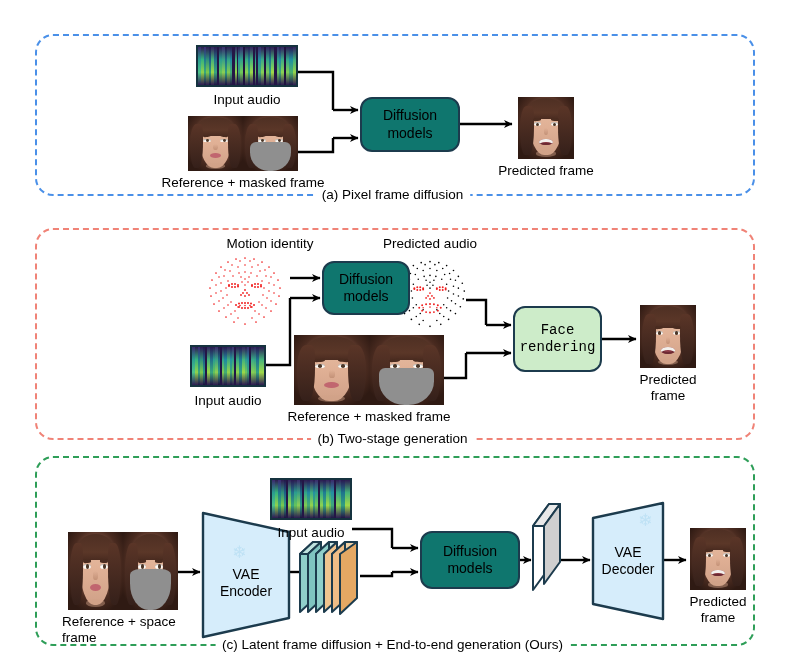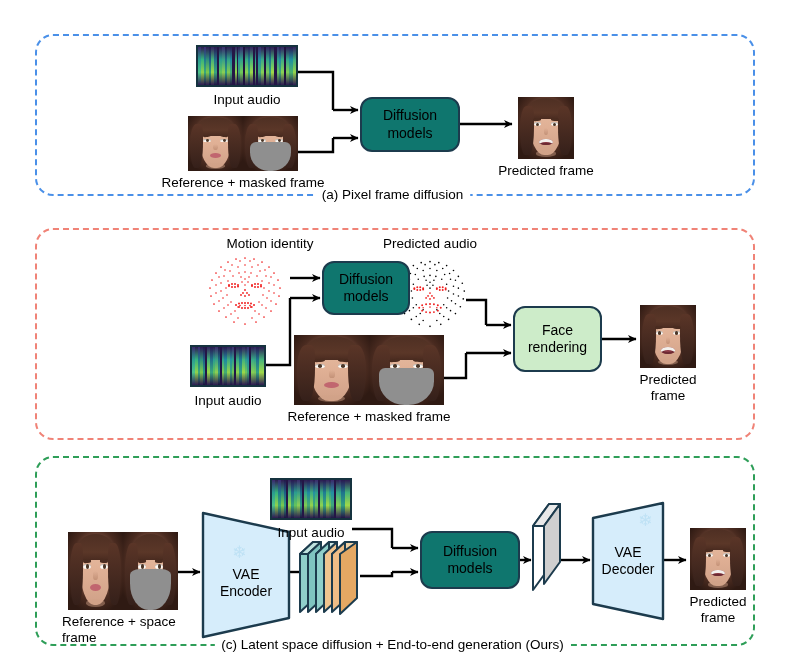--- a/index.html
+++ b/index.html
@@ -25,21 +25,21 @@
 
   
   .lbl{position:absolute;font-size:13.5px;color:#000;line-height:1.18;white-space:pre;}
   .lbl.ctr{text-align:center;transform:translateX(-50%);}
 
   
   .pbox{position:absolute;box-sizing:border-box;border:2px solid #1c3b4d;
         border-radius:12px;display:flex;align-items:center;justify-content:center;
         text-align:center;font-size:14px;color:#000;line-height:1.22;}
   .pbox.grey{background:#0f766e;}
-  .pbox.green{background:#cdecc9;}
+  .pbox.green{background:#cdecc9;font-family:Liberation Mono, monospace;}
 
   
   .trap{position:absolute;}
   .trap svg{position:absolute;left:0;top:0;overflow:visible;}
   .trap .tlabel{position:absolute;width:100%;text-align:center;font-size:14px;
                 color:#000;line-height:1.22;}
   .snow{position:absolute;color:#bfe2f5;font-size:17px;line-height:1;}
 
   
   .conn{position:absolute;left:0;top:0;width:785px;height:670px;overflow:visible;
@@ -245,20 +245,21 @@
           <div class="eyeR"></div>
         <div class="nose"></div>
           <div class="mouth open"></div>
           <div class="chin"></div>
       </div>
     </div>
   </div>
   <div class="lbl ctr" style="left:546px;top:163px;">Predicted frame</div>
 
   <div class="panel" id="panel-b"></div>
+  <div class="caption" id="cap-b">(b) Two-stage generation</div>
 
   <div class="lbl ctr" style="left:247px;top:236px;margin-left:23px;">Motion identity</div>
 
   <div class="mesh" style="left:198px;top:252px;width:94px;height:78px;">
     <svg width="94" height="78" viewBox="0 0 94 78">
       <g fill="#f02020">
         <g id="mdots">
           <circle cx="47" cy="6" r="0.85"></circle>
             <circle cx="38" cy="7" r="0.85"></circle>
             <circle cx="56" cy="7" r="0.85"></circle>
@@ -531,21 +532,21 @@
         <div class="nose"></div>
           <div class="mouth open"></div>
           <div class="chin"></div>
       </div>
     </div>
   </div>
   <div class="lbl ctr" style="left:668px;top:372px;white-space:pre-line;text-align:center;">Predicted
 frame</div>
 
   <div class="panel" id="panel-c"></div>
-  <div class="caption" id="cap-c">(c) Latent space diffusion + End-to-end generation (Ours)</div>
+  <div class="caption" id="cap-c">(c) Latent frame diffusion + End-to-end generation (Ours)</div>
 
   <div class="facepair" style="left:68px;top:532px;width:110px;height:78px;">
     <div class="facecell" style="width:55px;height:78px;">
       <div class="face">
         <div class="hair"></div>
           <div class="skin"></div>
           <div class="fhair"></div>
         <div class="sidehairL"></div>
           <div class="sidehairR"></div>
         <div class="browL"></div>

